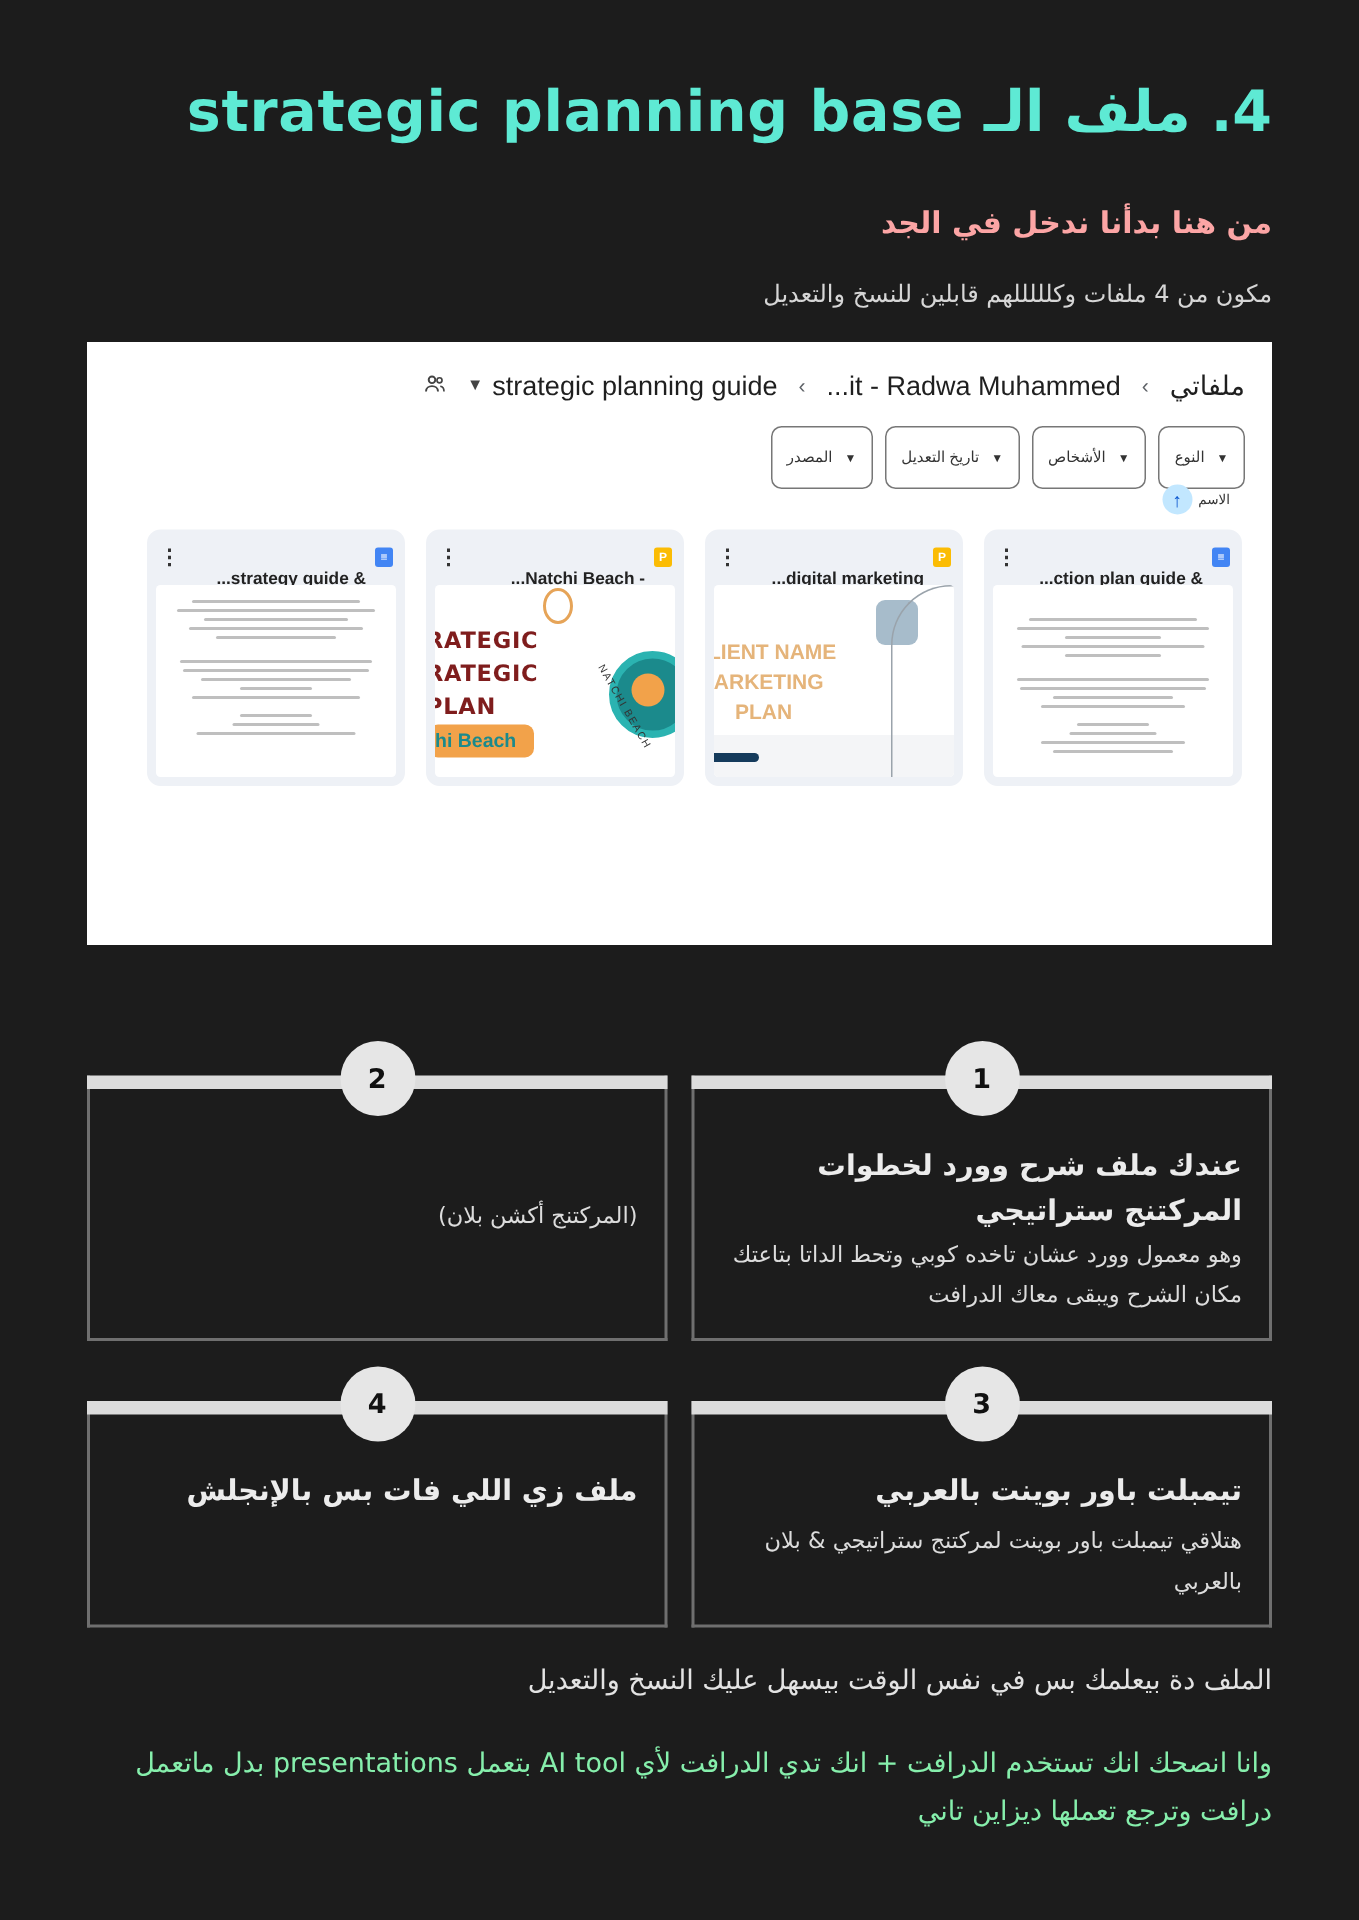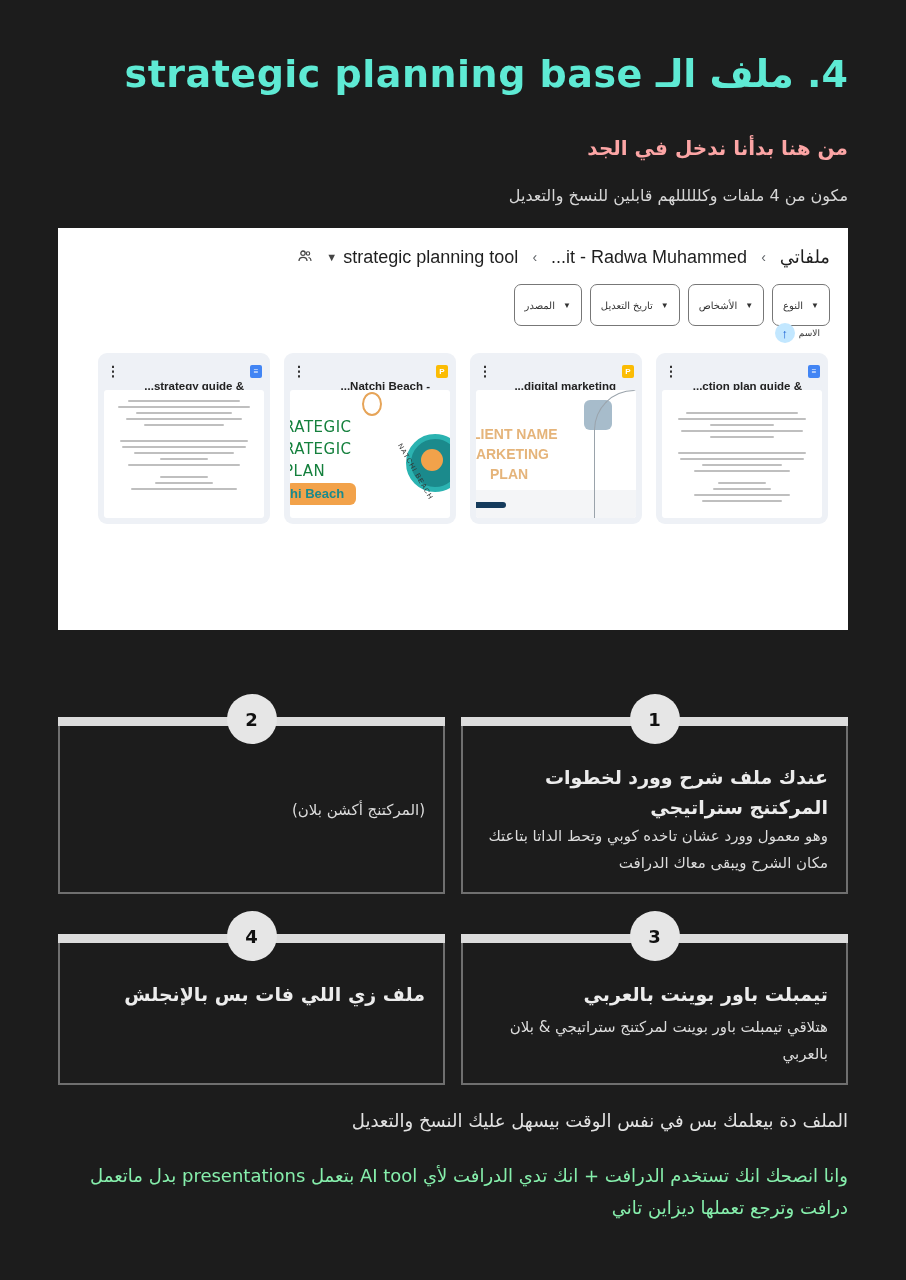--- a/index.html
+++ b/index.html
@@ -79,21 +79,21 @@
   .ficon.slides { background: #fbbc04; color: #fff; }
   .ftitle { flex: 1; text-align: right; font-size: 11.5px; font-weight: bold; color: #222; white-space: nowrap; overflow: hidden; margin-top: 30px; }
   .kebab { font-size: 14px; color: #333; width: 10px; text-align: center; font-weight: bold; }
   .thumb {
     position: absolute; left: 6px; right: 6px; top: 37px; bottom: 6px;
     background: #fff; border-radius: 3px; overflow: hidden;
   }
   .tline { height: 2px; background: #bfbfbf; margin: 4px auto 0; border-radius: 1px; }
 
   
-  .natchi .big { position: absolute; left: -6px; font-family: "DejaVu Sans", sans-serif; font-weight: normal; color: #15803d; font-size: 15px; letter-spacing: 0.5px; }
+  .natchi .big { position: absolute; left: -6px; font-family: "DejaVu Sans", sans-serif; font-weight: bold; color: #7f1d1d; font-size: 15px; letter-spacing: 0.5px; }
   .natchi .pill { position: absolute; left: -4px; top: 93px; width: 70px; height: 22px; background: #f2a24a; border-radius: 6px; color: #1b8a8c; font-weight: bold; font-size: 13px; padding-left: 4px; line-height: 22px; }
   .natchi .wave { position: absolute; right: -14px; top: 44px; width: 58px; height: 58px; border-radius: 50%; background: #1b8a8c; border: 5px solid #2bb3b1; }
   .natchi .wave::after { content: ""; position: absolute; left: 10px; top: 10px; width: 22px; height: 22px; border-radius: 50%; background: #f2a24a; }
   .natchi .swirl { position: absolute; left: 72px; top: 2px; width: 20px; height: 24px; border: 2px solid #e6a458; border-radius: 50%; }
   .natchi .brand { position: absolute; right: 2px; top: 78px; font-size: 7px; color: #333; transform: rotate(60deg); letter-spacing: 1px; }
 
   
   .client .big { position: absolute; left: -4px; font-weight: bold; color: #e5b47a; font-size: 14px; font-family: "Liberation Sans", sans-serif; }
   .client .sq { position: absolute; left: 108px; top: 10px; width: 28px; height: 30px; background: #a7bccb; border-radius: 6px; }
   .client .arc { position: absolute; left: 118px; top: 0; width: 80px; height: 200px; border-left: 1px solid #9aa3ab; border-top: 1px solid #9aa3ab; border-radius: 40px 0 0 0; }
@@ -138,21 +138,21 @@
 <div class="title">4. ملف الـ strategic planning base</div>
 <div class="subtitle">من هنا بدأنا ندخل في الجد</div>
 <div class="desc">مكون من 4 ملفات وكلللللهم قابلين للنسخ والتعديل</div>
 
 <div class="drive">
   <div class="crumbs">
     <span>ملفاتي</span>
     <span class="sep">‹</span>
     <span>...it - Radwa Muhammed</span>
     <span class="sep">‹</span>
-    <span>strategic planning tool</span>
+    <span>strategic planning guide</span>
     <span class="caret">▼</span>
     <span class="people">
       <svg width="14" height="12" viewBox="0 0 14 12">
           <circle cx="5" cy="3.2" r="2.2" fill="none" stroke="#444" stroke-width="1.3"></circle>
           <path d="M1 11c0-2.5 2-3.6 4-3.6s4 1.1 4 3.6" fill="none" stroke="#444" stroke-width="1.3"></path>
           <circle cx="10" cy="3.5" r="1.7" fill="none" stroke="#444" stroke-width="1.1"></circle>
           <path d="M10.5 7.5c1.6.2 2.5 1.3 2.5 3.5" fill="none" stroke="#444" stroke-width="1.1"></path>
         </svg>
     </span>
   </div>

